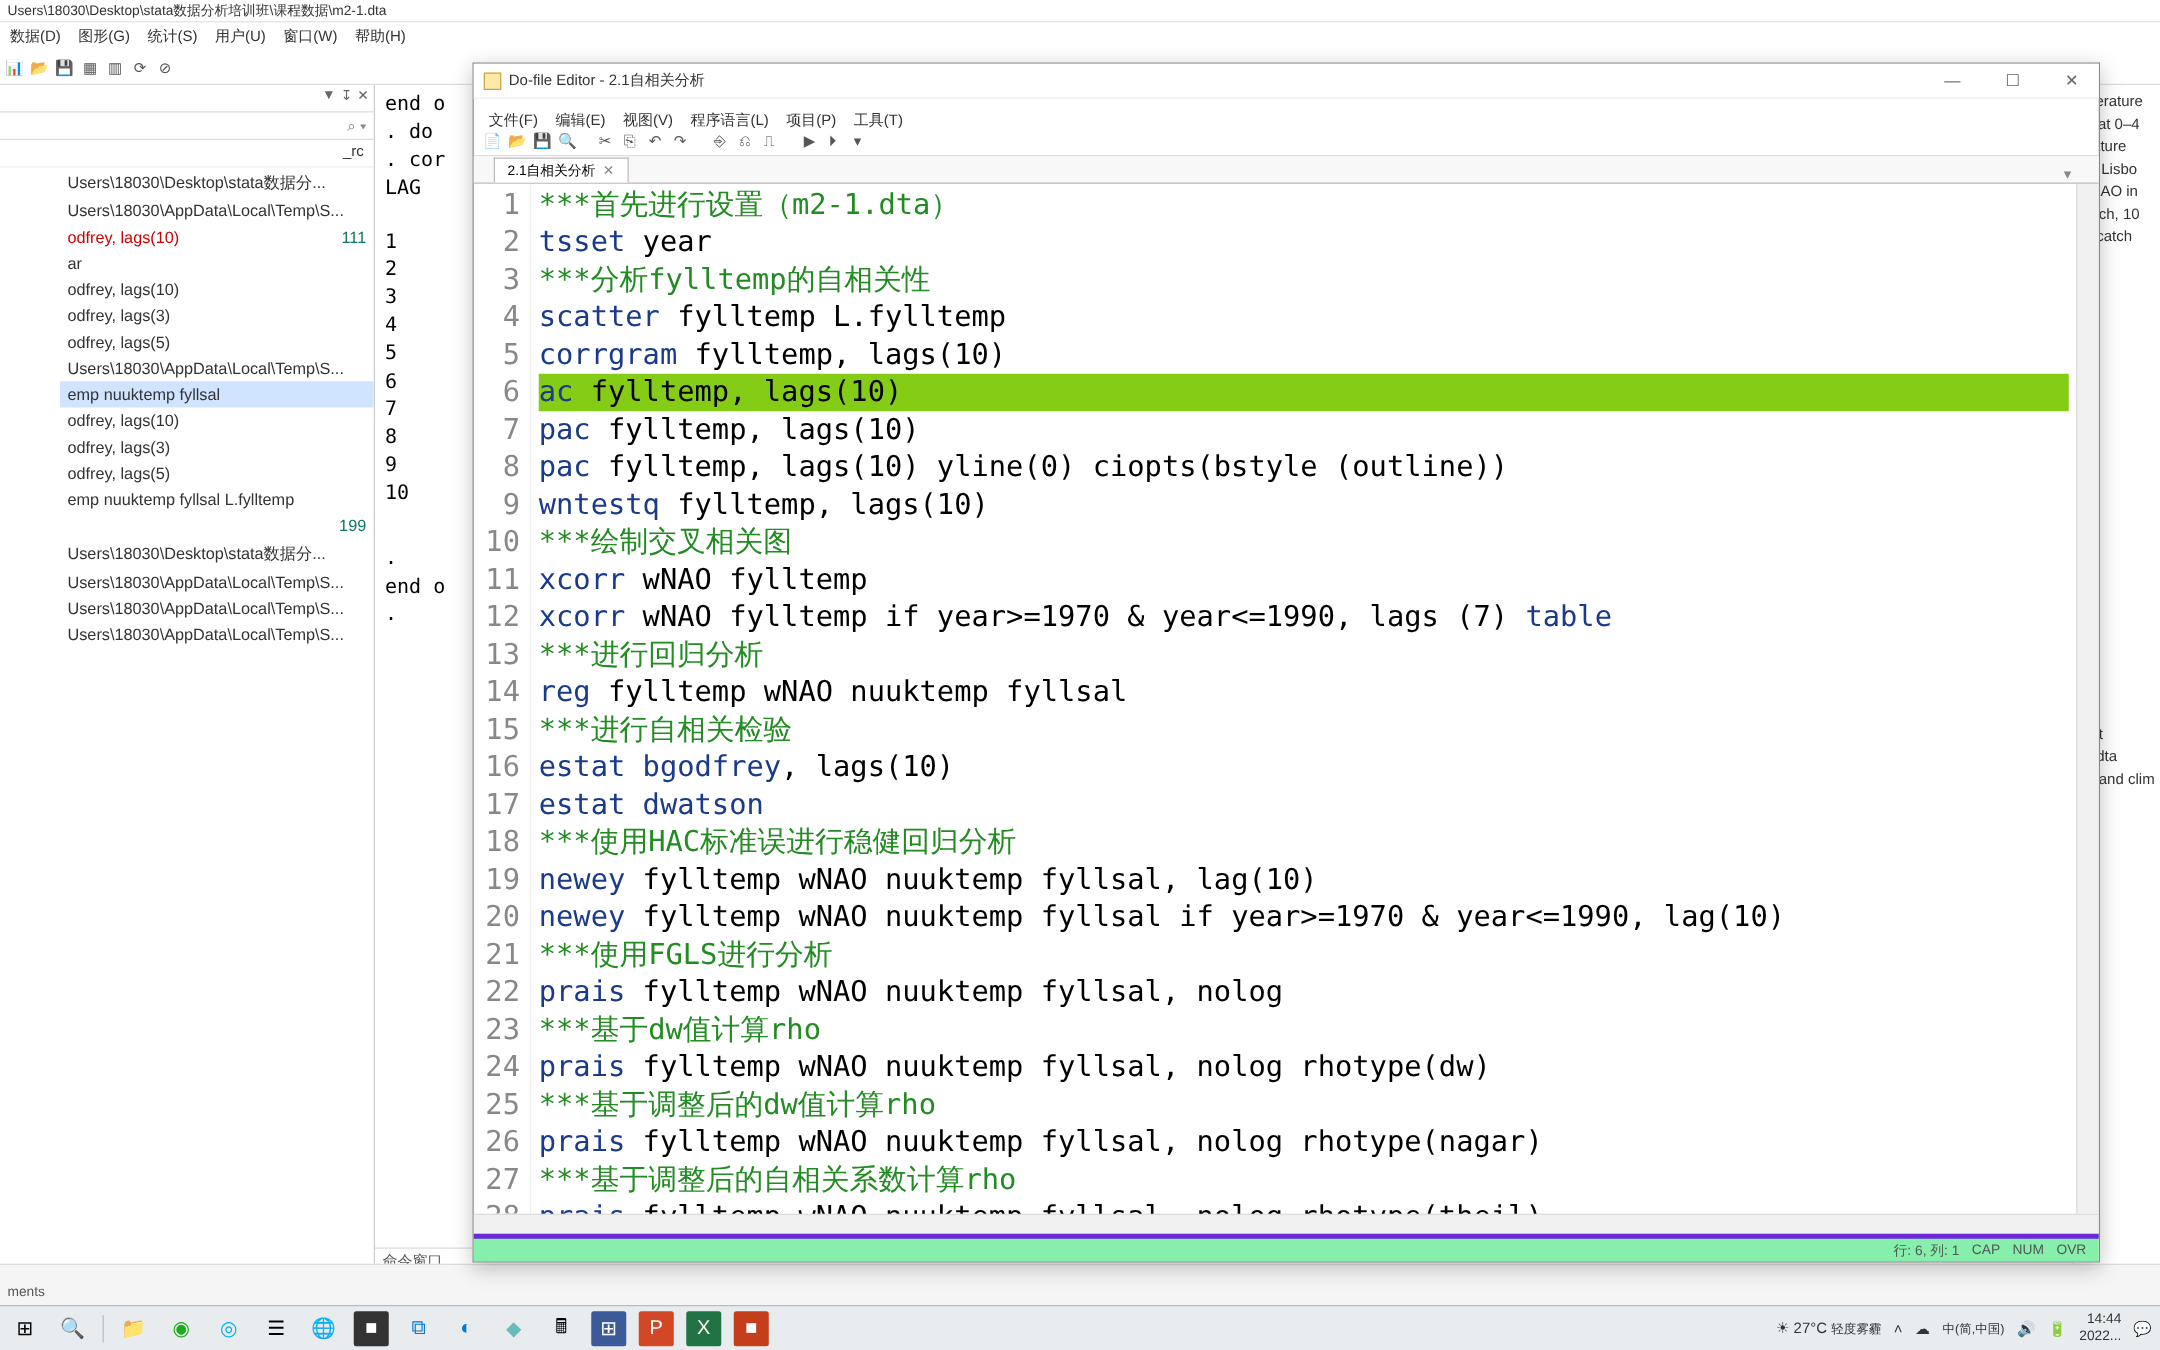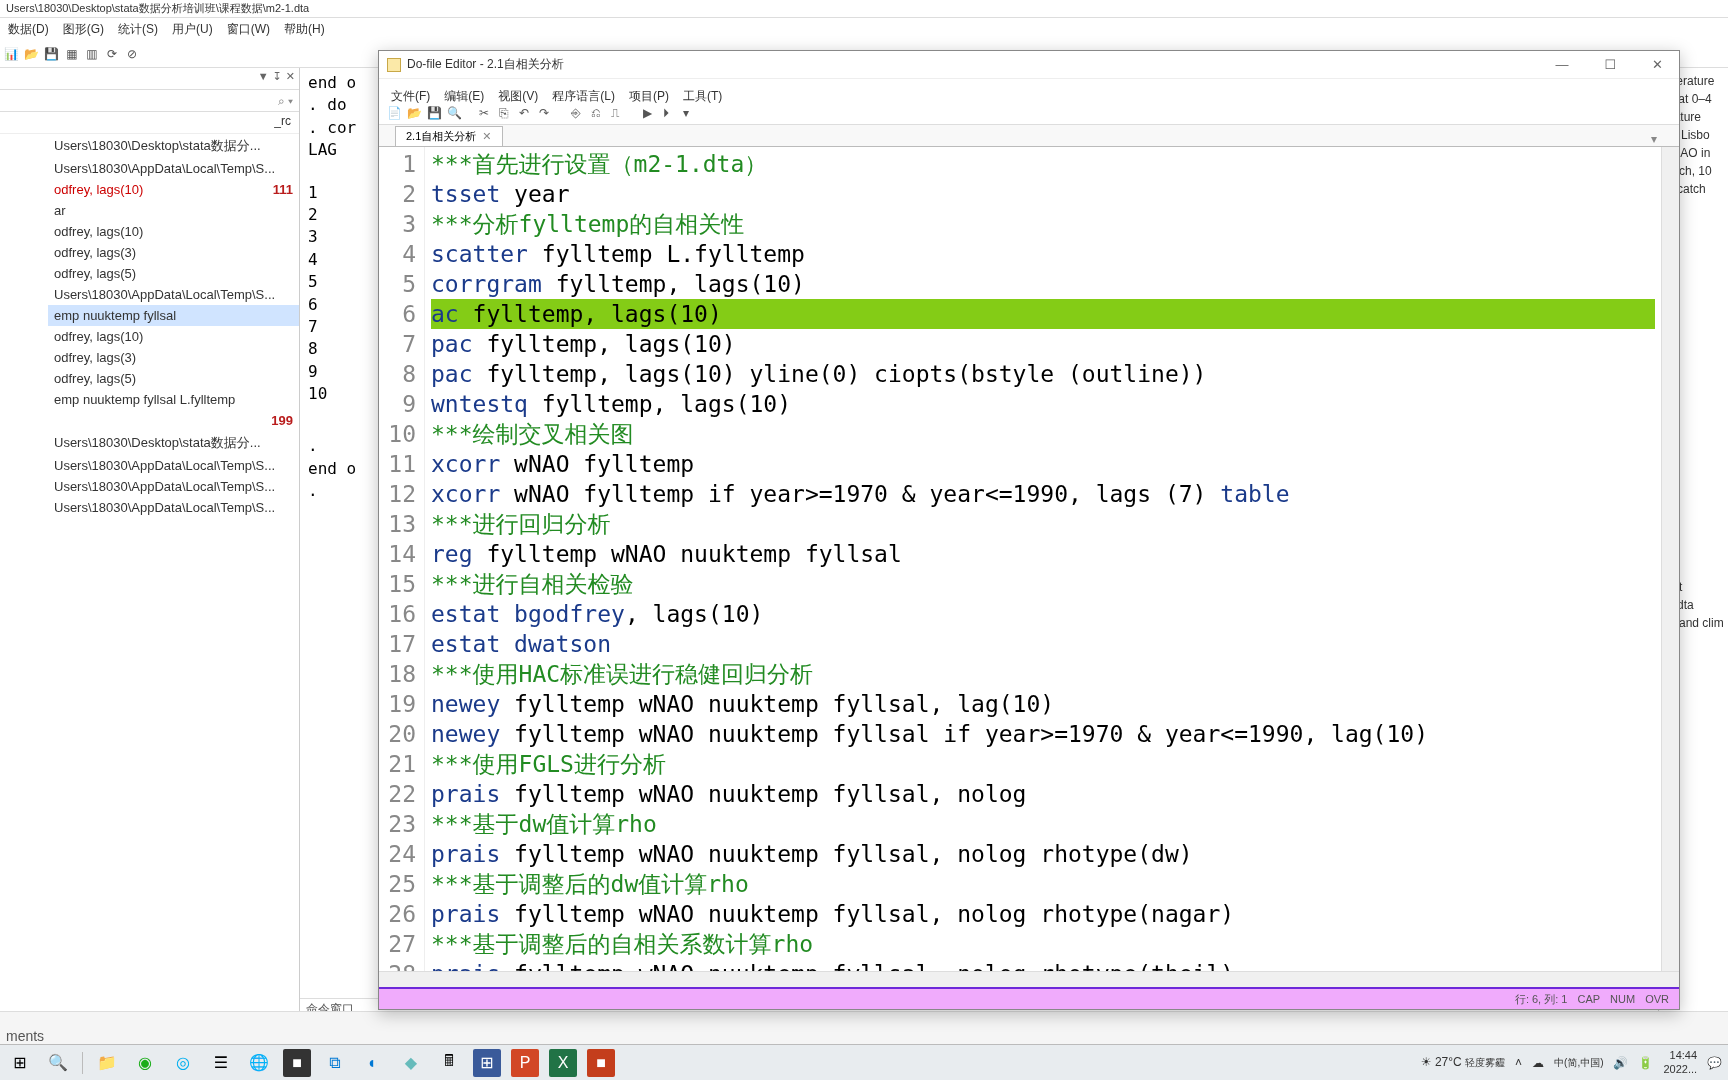--- a/index.html
+++ b/index.html
@@ -14,21 +14,21 @@
 .main-layout { display: flex; height: calc(100% - 68px - 24px - 36px); background: #fff; }
 
 .left-panel { width: 300px; border-right: 1px solid #ccc; display: flex; flex-direction: column; background: #fff; }
 .left-header { height: 22px; display: flex; justify-content: flex-end; gap: 4px; padding: 2px 4px; border-bottom: 1px solid #ddd; font-size: 11px; color: #666; }
 .left-filter { height: 22px; border-bottom: 1px solid #ddd; display: flex; align-items: center; justify-content: flex-end; padding: 0 6px; }
 .left-rc { height: 22px; display: flex; justify-content: flex-end; padding: 2px 8px; font-size: 12px; color: #333; border-bottom: 1px solid #eee; }
 .history-list { flex: 1; overflow-y: auto; padding-left: 48px; }
 .history-item { padding: 3px 6px; font-size: 13px; color: #333; cursor: pointer; display: flex; justify-content: space-between; }
 .history-item.selected { background: #d0e4ff; align-items: flex-end; }
 .history-item.error { color: #c00; }
-.history-item .rc-val { color: #b91c1c; font-weight: bold; }
+.history-item .rc-val { color: #0f766e; }
 
 .center-panel { flex: 1; display: flex; flex-direction: column; background: #fff; position: relative; }
 .output-area { flex: 1; font-family: Consolas, monospace; font-size: 16px; padding: 4px 8px; white-space: pre; overflow: hidden; color: #000; line-height: 1.4; }
 .cmd-label { font-size: 12px; color: #555; padding: 2px 6px; border-top: 1px solid #ddd; }
 
 .right-panel { width: 70px; border-left: 1px solid #ccc; background: #fff; font-size: 12px; padding: 4px; overflow: hidden; }
 .right-panel div { padding: 2px 0; white-space: nowrap; color: #333; }
 
 
 .dofile-window { position: absolute; left: 378px; top: 50px; width: 1302px; height: 960px; background: #fff; border: 1px solid #888; box-shadow: 0 4px 16px rgba(0,0,0,0.25); z-index: 100; display: flex; flex-direction: column; }
@@ -46,23 +46,23 @@
 .do-editor { flex: 1; display: flex; overflow: hidden; font-family: Consolas, "SimSun", monospace; font-size: 23px; line-height: 30px; }
 .do-gutter { width: 46px; background: #fff; text-align: right; padding: 2px 8px 2px 0; color: #888; border-right: 1px solid #eee; }
 .do-code { flex: 1; padding: 2px 6px; white-space: pre; position: relative; }
 .do-code .line { height: 30px; }
 .do-code .line.highlighted { background: #84cc16; }
 .tok-comment { color: #228b22; }
 .tok-cmd { color: #1a3a8a; }
 .tok-plain { color: #000; }
 .do-vscroll { width: 18px; background: #f0f0f0; border-left: 1px solid #ddd; }
 .do-hscroll { height: 16px; background: #f0f0f0; border-top: 1px solid #ddd; }
-.do-status { height: 22px; background: #f0abfc; border-top: 2px solid #6d28d9; display: flex; justify-content: flex-end; align-items: center; padding: 0 10px; font-size: 11px; color: #555; gap: 10px; }
-
-.statusbar { position: absolute; left: 0; bottom: 36px; width: 100%; height: 22px; background: #f5f5f5; border-top: 1px solid #ddd; font-size: 14px; padding: 16px 6px; color: #555; }
+.do-status { height: 22px; background: #86efac; border-top: 4px solid #6d28d9; display: flex; justify-content: flex-end; align-items: center; padding: 0 10px; font-size: 11px; color: #555; gap: 10px; }
+
+.statusbar { position: absolute; left: 0; bottom: 36px; width: 100%; height: 22px; background: #f5f5f5; border-top: 1px solid #ddd; font-size: 11px; padding: 16px 6px; color: #555; }
 
 .taskbar { position: absolute; left: 0; bottom: 0; width: 100%; height: 36px; background: #e8ecef; border-top: 1px solid #bbb; display: flex; align-items: center; padding: 0 6px; gap: 10px; }
 .taskbar .tb-item { width: 28px; height: 28px; display: flex; align-items: center; justify-content: center; font-size: 16px; cursor: pointer; border-radius: 2px; }
 .taskbar .tray { margin-left: auto; display: flex; align-items: center; gap: 10px; font-size: 12px; color: #333; }
 .taskbar .clock { text-align: right; font-size: 11px; line-height: 1.2; }
 </style>
 </head>
 <body>
 
 <div class="titlebar">

